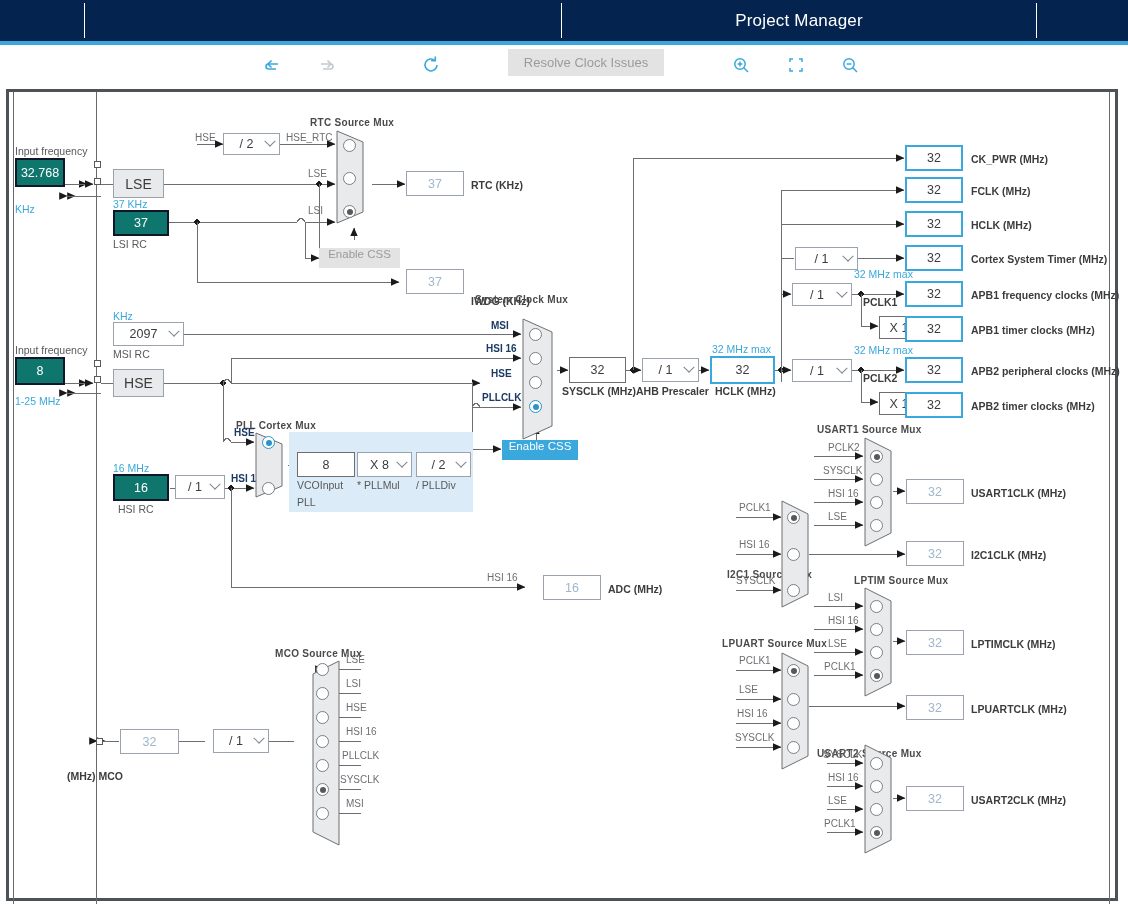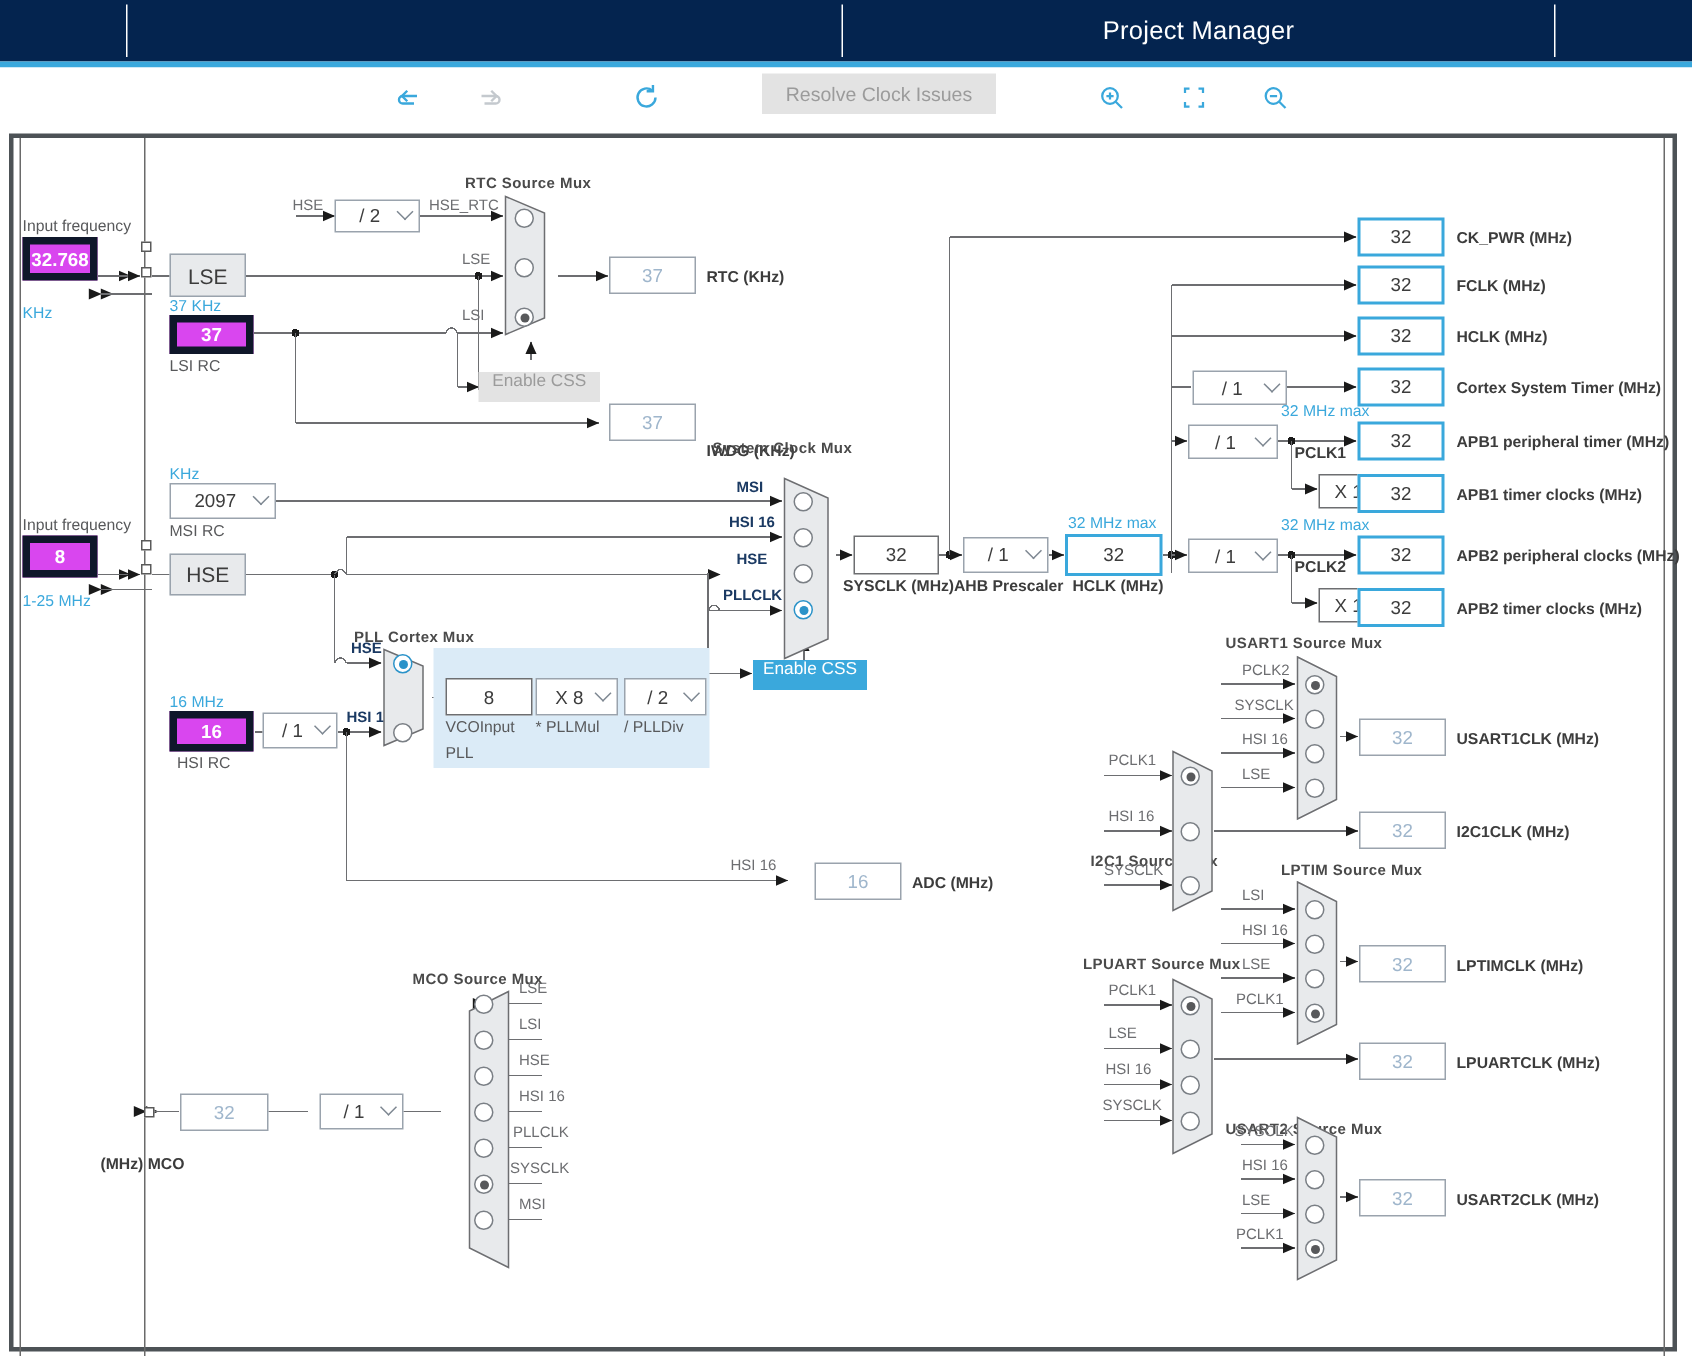--- a/index.html
+++ b/index.html
@@ -35,21 +35,21 @@
   .lbl.signav{font-size:10px;color:#1b3a63;font-weight:bold;}
   .lbl.mux{font-size:10px;color:#4a4a4a;font-weight:bold;letter-spacing:.3px;}
   .lbl.out{font-size:10.5px;color:#3c3c3c;font-weight:bold;}
 
   
   .box{position:absolute;box-sizing:border-box;display:flex;align-items:center;justify-content:center;
        font-size:12.5px;background:#ffffff;}
   .box.ro{border:1px solid #9aa3ad;color:#9fb6cc;}          
   .box.plain{border:1px solid #6d6e71;color:#3c3c3c;}       
   .box.hi{border:2px solid #3aa8dc;color:#3c3c3c;}          
-  .box.fill{background:#d946ef;color:#ffffff;border:5px solid #0f172a;font-weight:bold;}  
+  .box.fill{background:#0f766e;color:#ffffff;border:2px solid #0f172a;}  
   .box.src{background:#e8eaec;border:1px solid #9aa3ad;color:#3c3c3c;font-size:14px;}
 
   
   .dd{position:absolute;box-sizing:border-box;border:1px solid #9aa3ad;background:#ffffff;
       display:flex;align-items:center;font-size:12.5px;color:#3c3c3c;}
   .dd .v{flex:1;text-align:center;padding-left:8px;}
   .dd .car{width:18px;height:100%;display:flex;align-items:center;justify-content:center;}
   .dd .car::before{content:"";display:block;width:7px;height:7px;border-right:1.3px solid #7d8791;
                    border-bottom:1.3px solid #7d8791;transform:rotate(45deg) translate(-2px,-2px);}
 
@@ -451,21 +451,21 @@
   <div class="box hi" style="left:896px;top:153px;width:58px;height:26px;">32</div>
   <div class="lbl out" style="left:962px;top:161px;">Cortex System Timer (MHz)</div>
 
   <div class="dd" style="left:783px;top:191px;width:60px;height:23px;">
     <span class="v">/ 1</span>
     <span class="car"></span>
   </div>
   <div class="lbl blue" style="left:845px;top:176px;">32 MHz max</div>
   <div class="lbl out" style="left:854px;top:204px;">PCLK1</div>
   <div class="box hi" style="left:896px;top:189px;width:58px;height:26px;">32</div>
-  <div class="lbl out" style="left:962px;top:197px;">APB1 peripheral timer (MHz)</div>
+  <div class="lbl out" style="left:962px;top:197px;">APB1 frequency clocks (MHz)</div>
 
   <div class="mulbox" style="left:870px;top:224px;width:40px;height:23px;">
     <span>X 1</span>
   </div>
   <div class="box hi" style="left:896px;top:224px;width:58px;height:26px;">32</div>
   <div class="lbl out" style="left:962px;top:232px;">APB1 timer clocks (MHz)</div>
 
   <div class="dd" style="left:783px;top:267px;width:60px;height:23px;">
     <span class="v">/ 1</span>
     <span class="car"></span>

